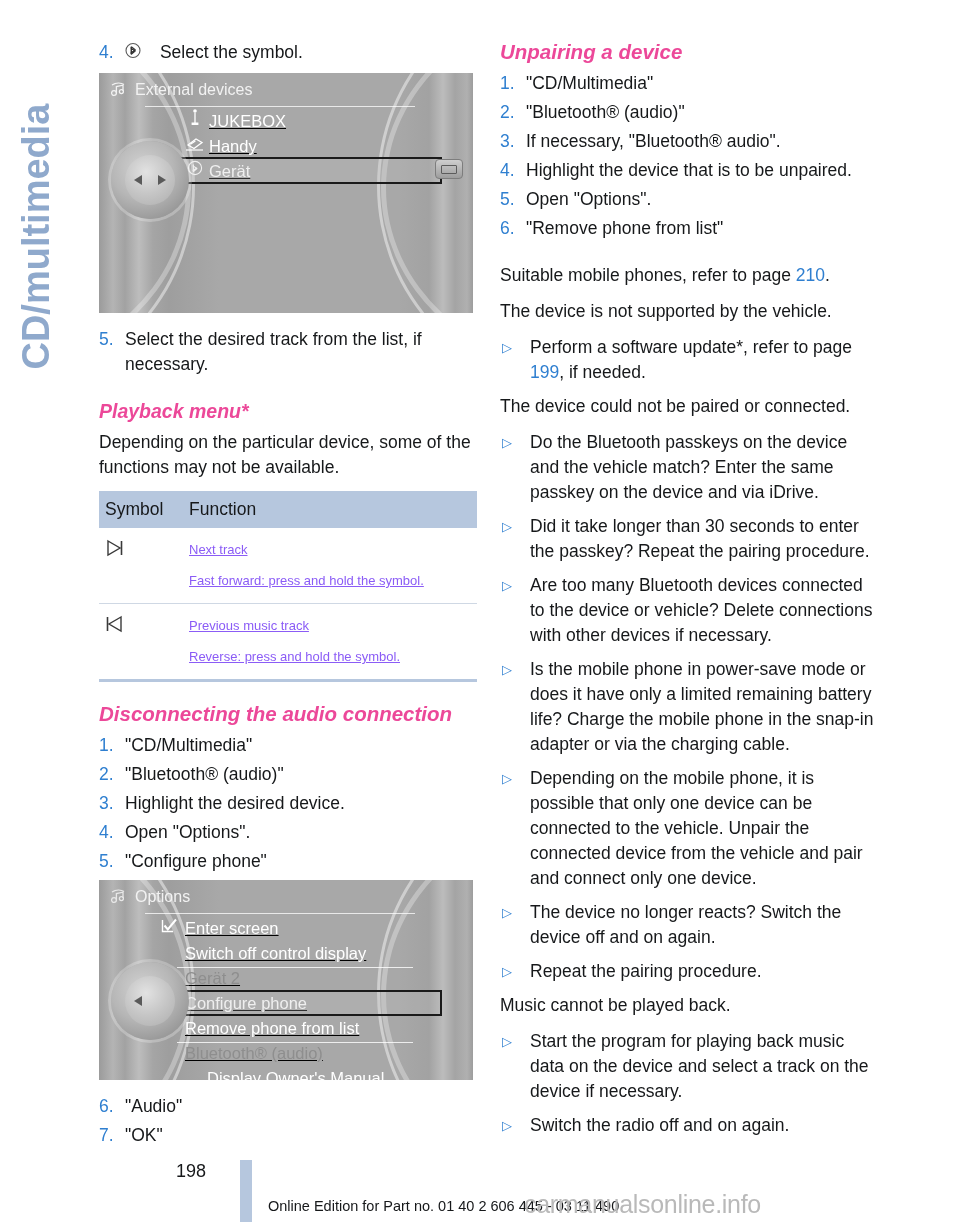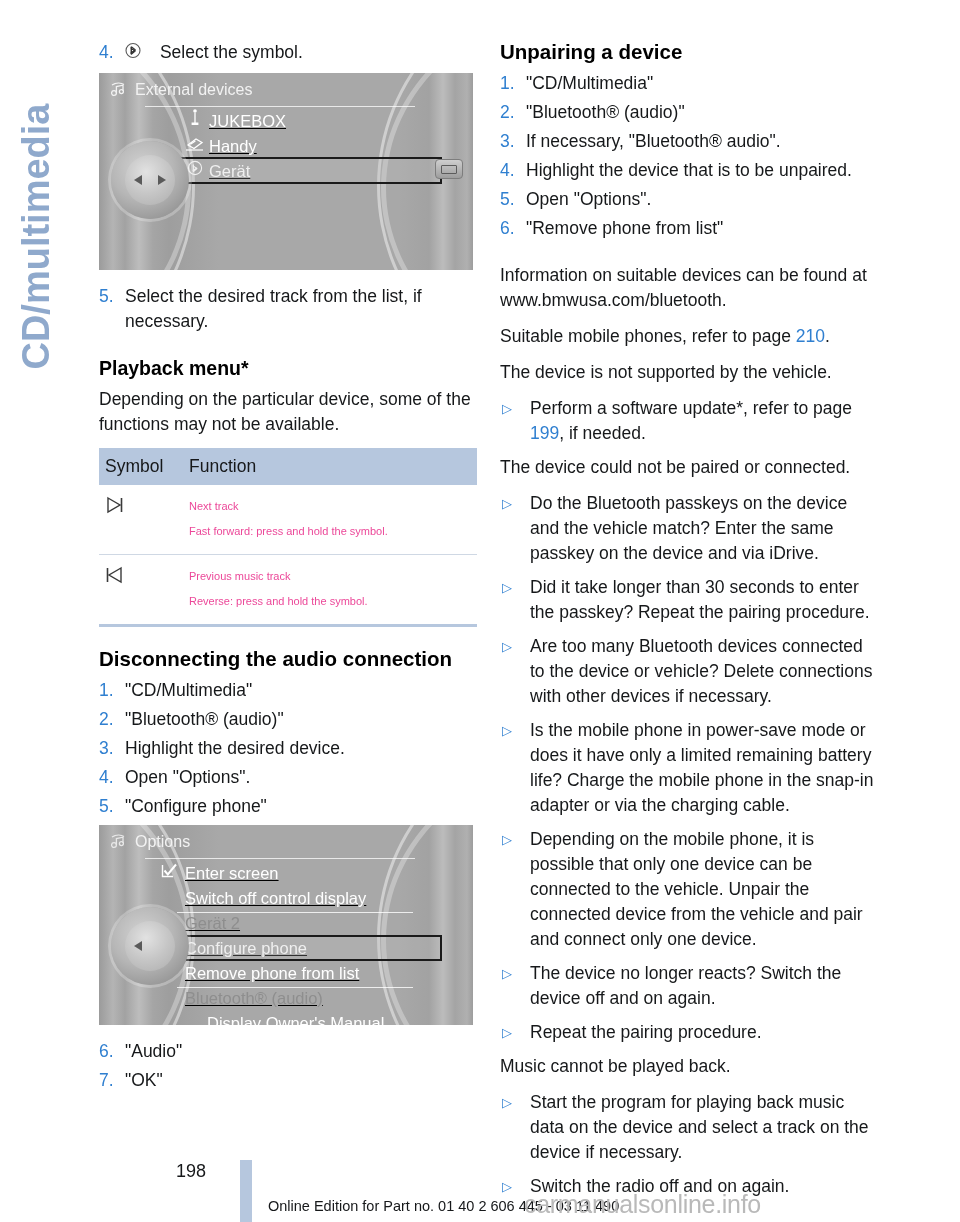--- a/index.html
+++ b/index.html
@@ -29,22 +29,22 @@
   .col{position:absolute;top:40px;width:378px;}
   .col-left{left:99px;}
   .col-right{left:500px;}
 
   
   .body-text{
     font-size:17.5px;line-height:25px;color:#16181a;
     margin:0 0 11px 0;
   }
   .h-blue{
-    font-size:19.5px;font-weight:bold;color:#000000;
-    margin:0 0 7px 0;line-height:24px;
+    font-size:19.5px;font-weight:bold;color:#ec4899;
+    margin:0 0 7px 0;line-height:24px;font-style:italic;
   }
   .h-blue.big{font-size:20.5px;}
   .spacer-18{height:18px;}
 
   
   .step{
     display:flex;align-items:flex-start;
     font-size:17.5px;line-height:25px;color:#16181a;
     margin-bottom:4px;
   }
@@ -68,21 +68,21 @@
   }
   .bullet-body{flex:1;}
   .pageref{color:#2f7fd0;}
 
   
   .idrive{
     position:relative;width:374px;height:0;
     background:#a8a8a8;overflow:hidden;margin:6px 0 14px 0;
     border:0;
   }
-  .idrive.s1{height:197px;}
+  .idrive.s1{height:240px;}
   .idrive.s2{height:200px;}
   .idrive-bg{
     position:absolute;inset:0;
     background:
       linear-gradient(to right,
         #9b9b9b 0px, #b4b4b4 14px, #a2a2a2 26px, #bdbdbd 40px,
         #a5a5a5 54px, #9e9e9e 70px, #a8a8a8 120px, #a8a8a8 300px,
         #a2a2a2 330px, #bcbcbc 344px, #a4a4a4 356px, #b0b0b0 368px, #9d9d9d 374px);
   }
   
@@ -158,26 +158,26 @@
   }
 
   
   .tbl{width:378px;border-collapse:collapse;margin:6px 0 0 0;}
   .tbl th{
     background:#b6c7de;color:#16181a;font-size:17.5px;font-weight:normal;
     text-align:left;padding:7px 4px 8px 6px;line-height:22px;
   }
   .tbl th.c1{width:74px;}
   .tbl td{
-    padding:9px 4px 10px 6px;font-size:11px;line-height:25px;color:#ec4899;
-    vertical-align:top;border-top:1px solid #cfd8e4;
+    padding:9px 4px 10px 6px;font-size:13px;line-height:25px;color:#8b5cf6;
+    vertical-align:top;border-top:1px solid #cfd8e4;text-decoration:underline;
   }
   .tbl tr.first td{border-top:0;}
   .tbl td.c1{width:74px;}
-  .tbl .sub{display:block;margin-top:0;}
+  .tbl .sub{display:block;margin-top:6px;}
   .tbl-end{
     width:378px;height:3px;background:#b6c7de;margin:0 0 20px 0;
   }
   .sym{font-size:21px;line-height:25px;color:#3a3a3a;}
 
   
   .footer-num{
     position:absolute;left:176px;bottom:40px;
     font-size:18px;color:#16181a;
   }
@@ -470,21 +470,20 @@
       <span class="step-body">Open "Options".</span>
     </div>
     <div class="step">
       <span class="step-num">6.</span>
       <span class="step-body">"Remove phone from list"</span>
     </div>
 
     <div class="spacer-18"></div>
 
 
-    <p class="body-text">Information on suitable devices can be found at www.bmwusa.com/bluetooth.</p>
 
     <p class="body-text">
       <span>Suitable mobile phones, refer to page </span><span class="pageref">210</span><span>.</span>
     </p>
 
     <p class="body-text">The device is not supported by the vehicle.</p>
 
     <div class="bullet">
       <span class="bullet-mark">▷</span>
       <span class="bullet-body"><span>Perform a software update*, refer to page </span><span class="pageref">199</span><span>, if needed.</span></span>

